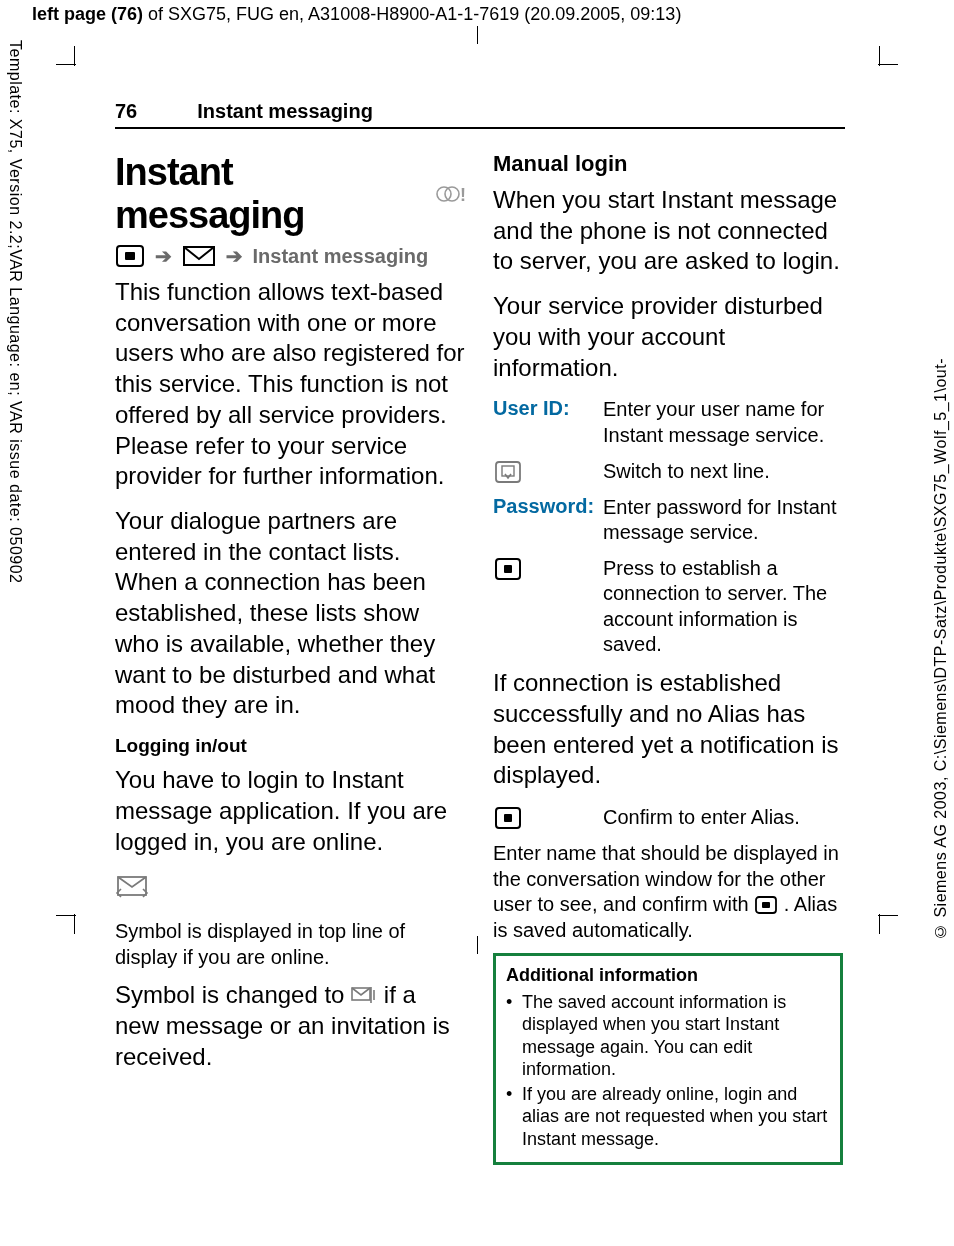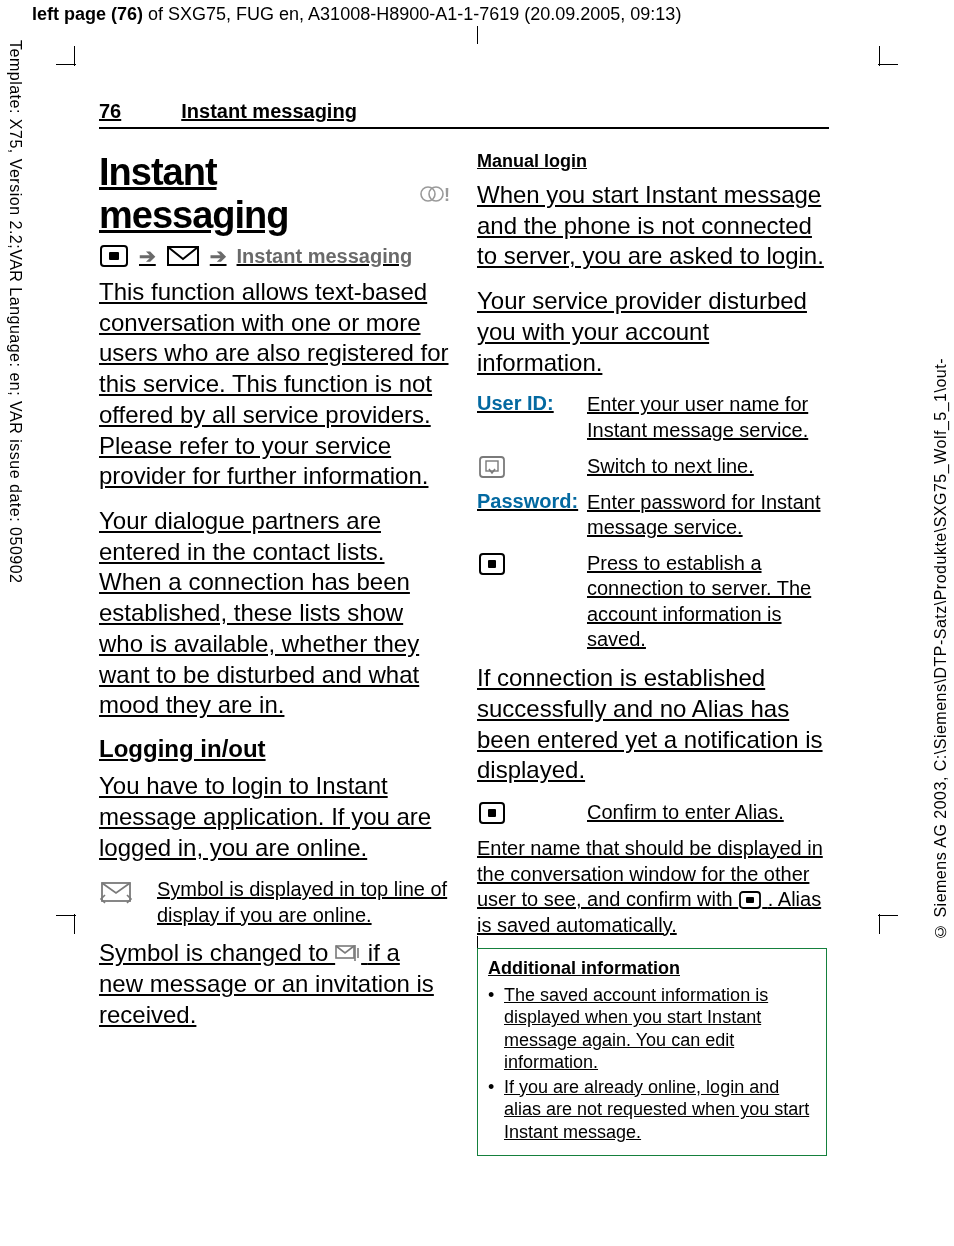--- a/index.html
+++ b/index.html
@@ -19,41 +19,41 @@
   .crop.tl::after  { left:18px; top:0; width:1px; height:20px; }
   .crop.tr::before { right:0; top:18px; width:20px; height:1px; }
   .crop.tr::after  { right:18px; top:0; width:1px; height:20px; }
   .crop.bl::before { left:0; bottom:18px; width:20px; height:1px; }
   .crop.bl::after  { left:18px; bottom:0; width:1px; height:20px; }
   .crop.br::before { right:0; bottom:18px; width:20px; height:1px; }
   .crop.br::after  { right:18px; bottom:0; width:1px; height:20px; }
   .tick { position:absolute; background:#000; }
   .tick.top { top:26px; left:50%; width:1px; height:18px; }
   .tick.bottom { bottom:26px; left:50%; width:1px; height:18px; }
-  .content { position: absolute; top: 100px; left: 99px; width: 730px; text-decoration: underline; }
+  .content { position: absolute; top: 100px; left: 115px; width: 730px; }
   .running-head { display:flex; align-items:baseline; gap:60px; border-bottom: 2px solid #000; padding-bottom: 4px; margin-bottom: 22px; }
   .running-head .pnum { font-weight:700; font-size:20px; }
   .running-head .sect { font-weight:700; font-size:20px; }
   .cols { display:flex; gap:28px; }
   .col { width: 350px; }
   h1.title { font-size:38px; font-weight:800; letter-spacing:-1px; margin-bottom:6px; display:flex; align-items:center; gap:6px;}
   h1.title .nb { font-size:28px; color:#888; font-weight:400; }
   .navline { display:flex; align-items:center; gap:10px; color:#6a6a6a; font-weight:700; font-size:20px; margin:6px 0 8px; }
   .arrow { color:#6a6a6a; font-weight:700; }
   p { font-size:24px; line-height:1.28; margin-bottom:14px; }
-  h2 { font-size:24px; font-weight:800; margin:8px 0 8px; }
-  h3 { font-size:18px; font-weight:800; margin:0 0 8px; }
-  .symrow { display:flex; gap:18px; margin-bottom:10px; }
+  h2 { font-size:19px; font-weight:800; margin:8px 0 8px; }
+  h3 { font-size:22px; font-weight:800; margin:0 0 8px; }
+  .symrow { display:flex; gap:18px; margin-bottom:10px;flex-direction:column; }
   .symrow .cell-icon { width:40px; flex:none; padding-top:2px; }
   .symrow .cell-text { flex:1; font-size:20px; line-height:1.28; }
   .deflist .row { display:flex; gap:10px; margin-bottom:10px; }
   .deflist .term { width:100px; flex:none; color:#0369a1; font-weight:700; font-size:20px; }
   .deflist .term.iconterm { color:#000; }
   .deflist .def { flex:1; font-size:20px; line-height:1.28; }
-  .infobox { border:1px solid #15803d; padding:8px 10px 10px; font-size:18px; line-height:1.25; margin-top:6px;}
+  .infobox { border:3px solid #15803d; padding:8px 10px 10px; font-size:18px; line-height:1.25; margin-top:6px;}
   .infobox .ibtitle { font-weight:700; margin-bottom:4px; }
   .infobox ul { list-style: none; padding-left: 0; }
   .infobox li { position:relative; padding-left:16px; margin-bottom:2px; }
   .infobox li::before { content:"•"; position:absolute; left:0; top:0; }
   .inline-icon { display:inline-block; vertical-align:-4px; }
   svg { display:block; }
 </style>
 </head>
 <body>
 

